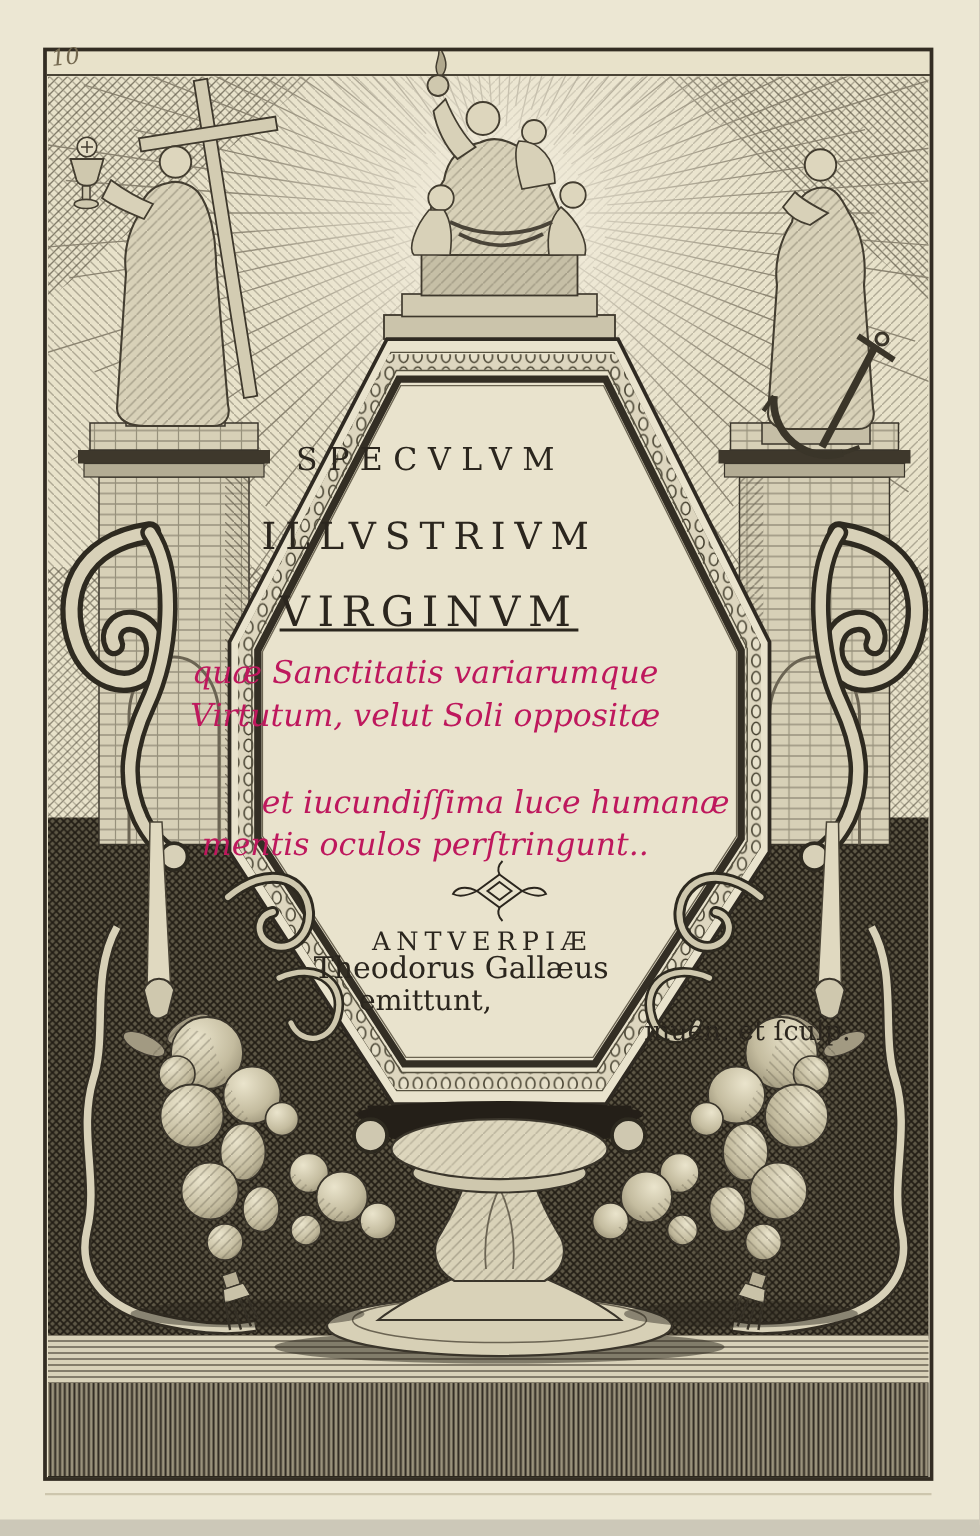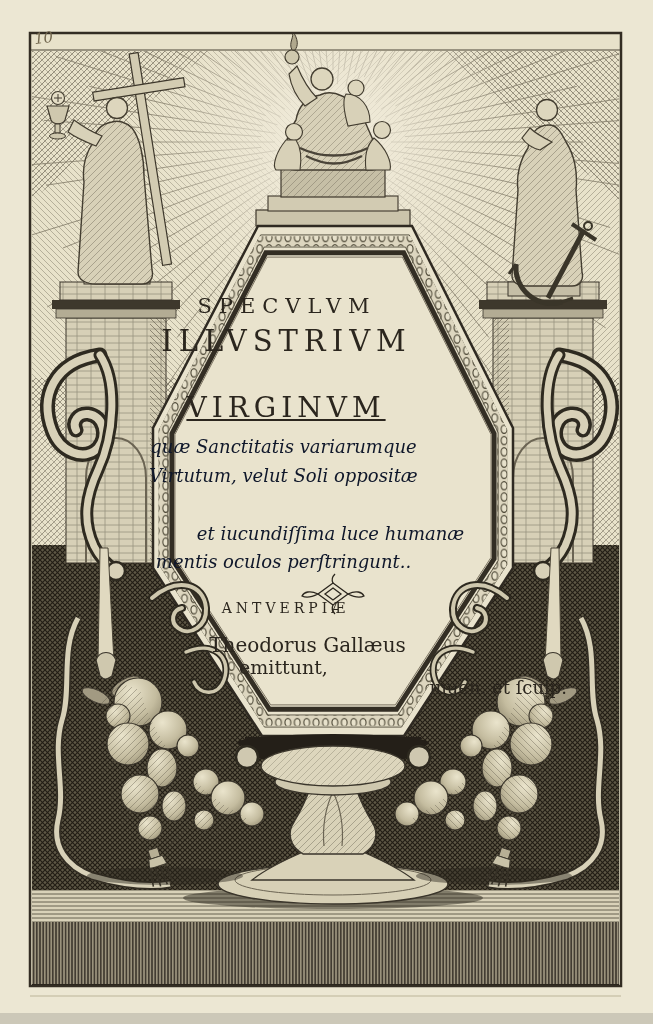--- a/index.html
+++ b/index.html
@@ -2,25 +2,25 @@
 <html><head>
 <meta charset="utf-8">
 <style>
   html,body{margin:0;padding:0;background:#b8b4a6;}
   .stage{position:relative;width:653px;height:1024px;background:#ece7d3;overflow:hidden;
          font-family:"DejaVu Serif",serif;}
   .stage svg{position:absolute;left:0;top:0;}
   .t{position:absolute;left:0;width:567px;text-align:center;color:#2b261e;
      font-family:"DejaVu Serif",serif;white-space:nowrap;}
   .caps1{top:294px;font-size:21px;letter-spacing:7px;text-indent:7px;}
-  .caps2{top:324px;font-size:29px;letter-spacing:6px;text-indent:6px;}
+  .caps2{top:343px;font-size:25px;letter-spacing:6px;text-indent:6px;}
   .caps3{top:391px;font-size:28px;letter-spacing:5px;text-indent:5px;text-decoration:underline;}
-  .ital{font-style:italic;font-size:18px;color:#0f172a;}
+  .ital{font-style:italic;font-size:21px;color:#be185d;}
   .sub0{top:436px;} .sub1{top:465px;} .sub2{top:494px;} .sub3{top:523px;margin-left:47px;} .sub4{top:551px;}
-  .place{top:600px;font-size:14px;letter-spacing:4px;text-indent:4px;}
+  .place{top:618px;font-size:17px;letter-spacing:4px;text-indent:4px;margin-left:36px;}
   .imp1{top:633px;font-size:20px;margin-left:24px;}
   .imp2{top:656px;font-size:19px;}
   .imp3{top:677px;font-size:18px;text-align:right;}
   .plateno{position:absolute;left:34px;top:28px;width:40px;font-size:15px;font-style:italic;
            color:#73684f;transform:rotate(-6deg);text-align:left;}
 </style>
 </head>
 <body>
 
 <div class="stage">

